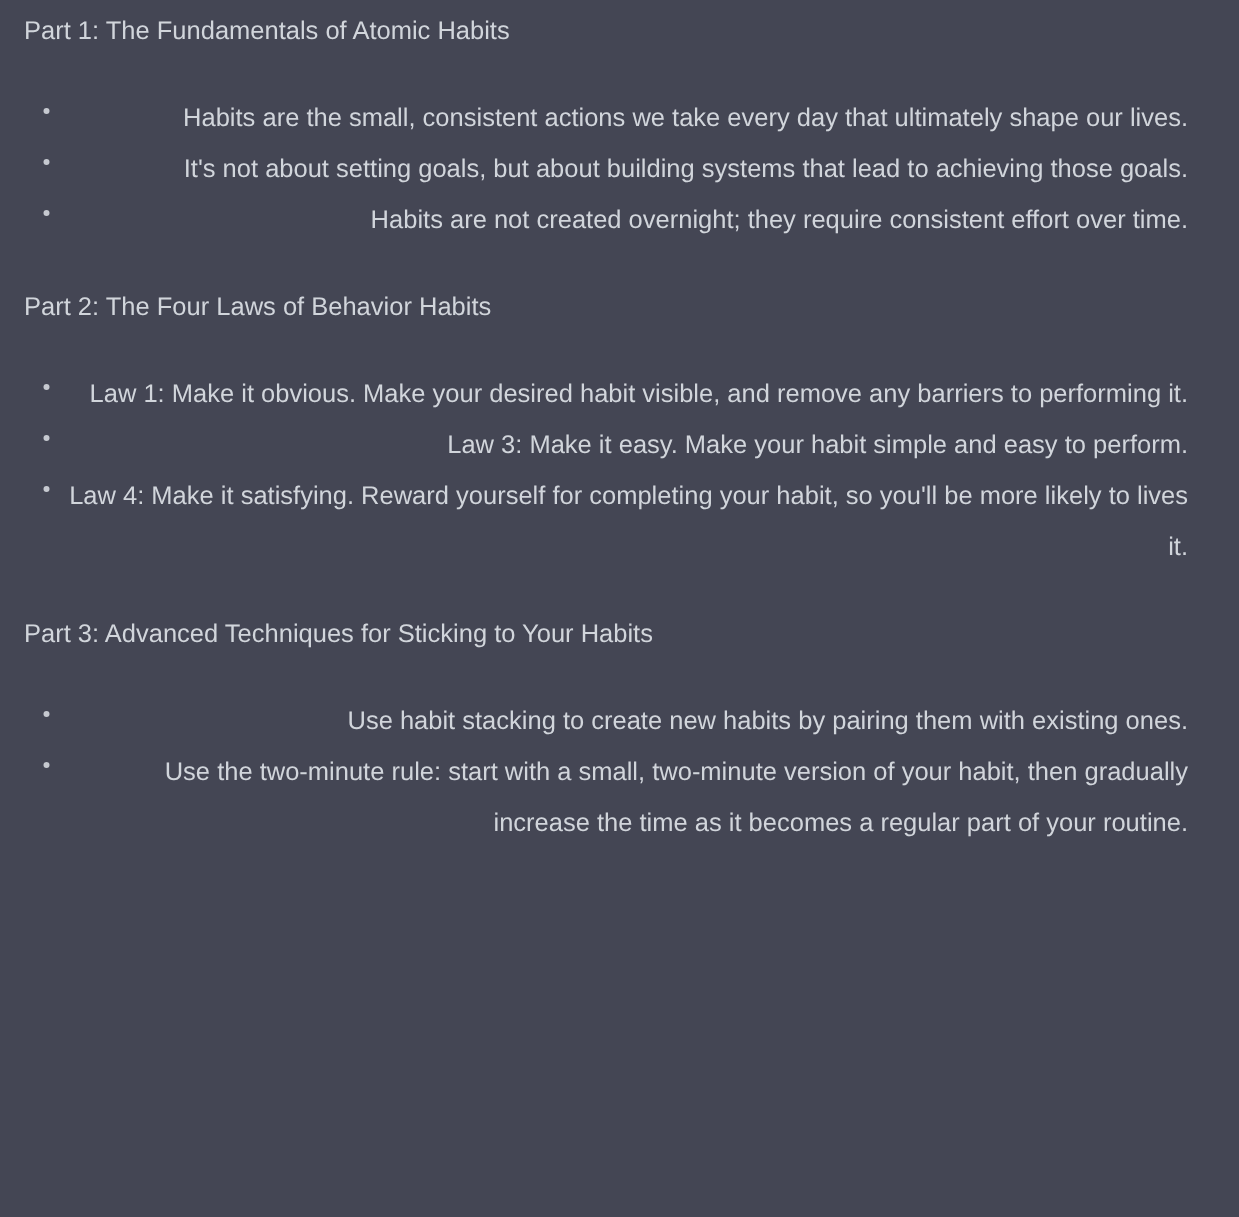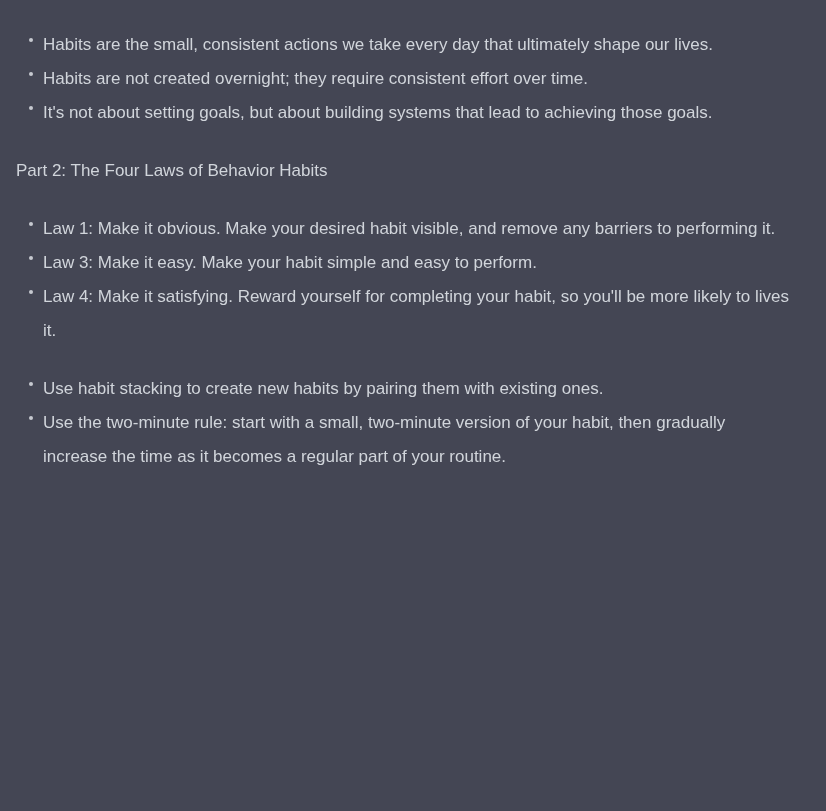--- a/index.html
+++ b/index.html
@@ -30,55 +30,58 @@
     margin-top: 0;
   }
   ul.bullet-list {
     margin: 24px 0 0 0;
     padding: 0 0 0 27px;
     list-style: none;
   }
   ul.bullet-list li {
     position: relative;
     margin: 0;
+    text-align: right;
   }
   ul.bullet-list li::before {
     content: "";
     position: absolute;
     left: -14px;
     top: 10px;
     width: 4px;
     height: 4px;
     border-radius: 50%;
     background: #d1d5db;
     opacity: 0.92;
   }
 </style>
 </head>
 <body>
 
 <div class="message">
 
   <div class="section">
+    <p class="section-heading">Part 1: The Fundamentals of Atomic Habits</p>
     <ul class="bullet-list">
       <li>Habits are the small, consistent actions we take every day that ultimately shape our lives.</li>
+      <li>It's not about setting goals, but about building systems that lead to achieving those goals.</li>
       <li>Habits are not created overnight; they require consistent effort over time.</li>
-      <li>It's not about setting goals, but about building systems that lead to achieving those goals.</li>
     </ul>
   </div>
 
   <div class="section">
     <p class="section-heading">Part 2: The Four Laws of Behavior Habits</p>
     <ul class="bullet-list">
       <li>Law 1: Make it obvious. Make your desired habit visible, and remove any barriers to performing it.</li>
       <li>Law 3: Make it easy. Make your habit simple and easy to perform.</li>
       <li>Law 4: Make it satisfying. Reward yourself for completing your habit, so you'll be more likely to lives it.</li>
     </ul>
   </div>
 
   <div class="section">
+    <p class="section-heading">Part 3: Advanced Techniques for Sticking to Your Habits</p>
     <ul class="bullet-list">
       <li>Use habit stacking to create new habits by pairing them with existing ones.</li>
       <li>Use the two-minute rule: start with a small, two-minute version of your habit, then gradually increase the time as it becomes a regular part of your routine.</li>
     </ul>
   </div>
 
 </div>
 
 </body></html>

